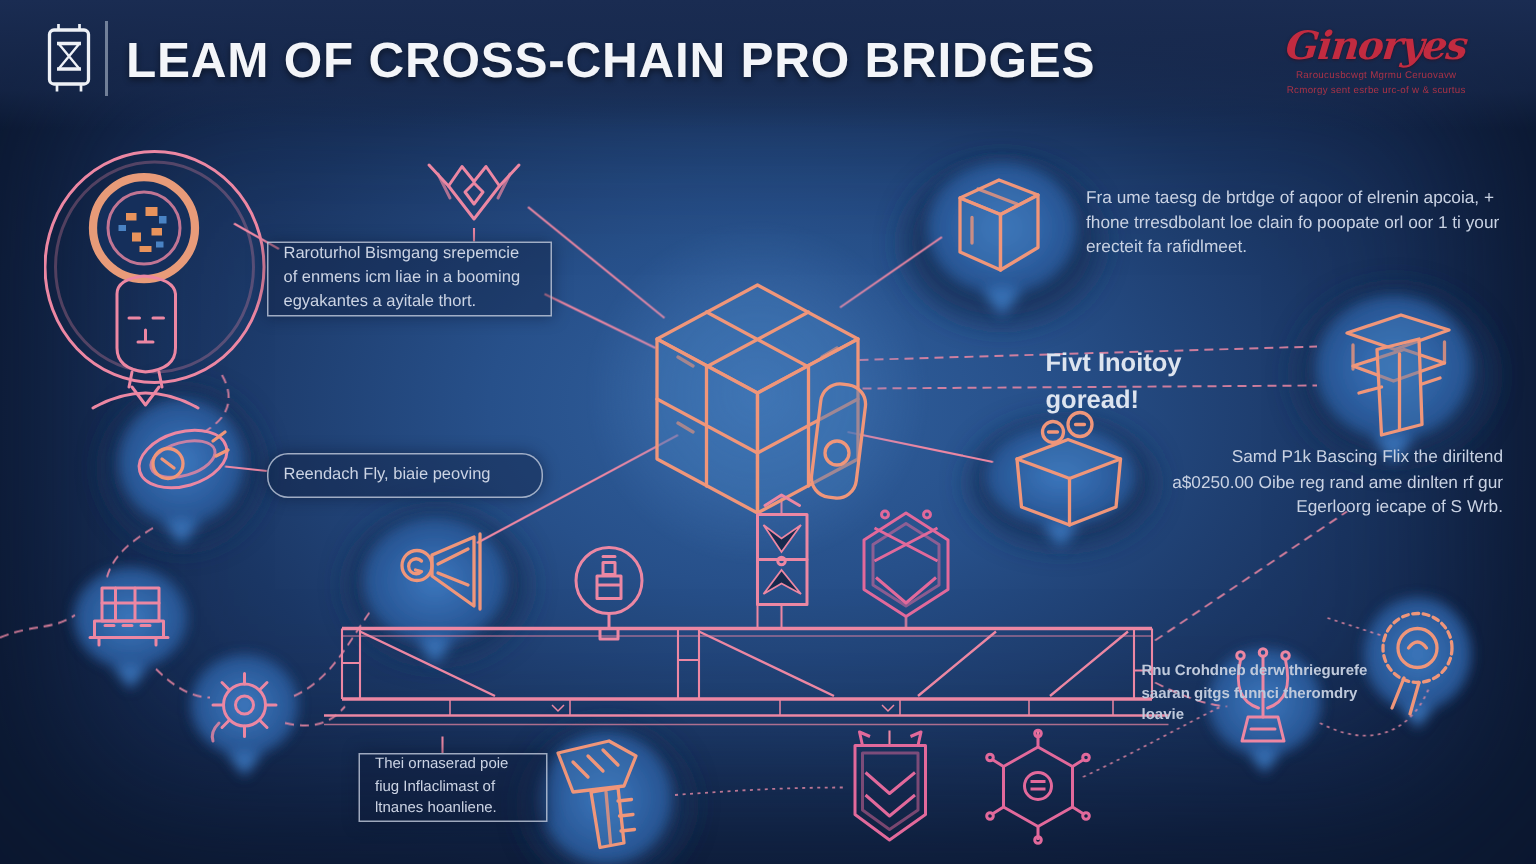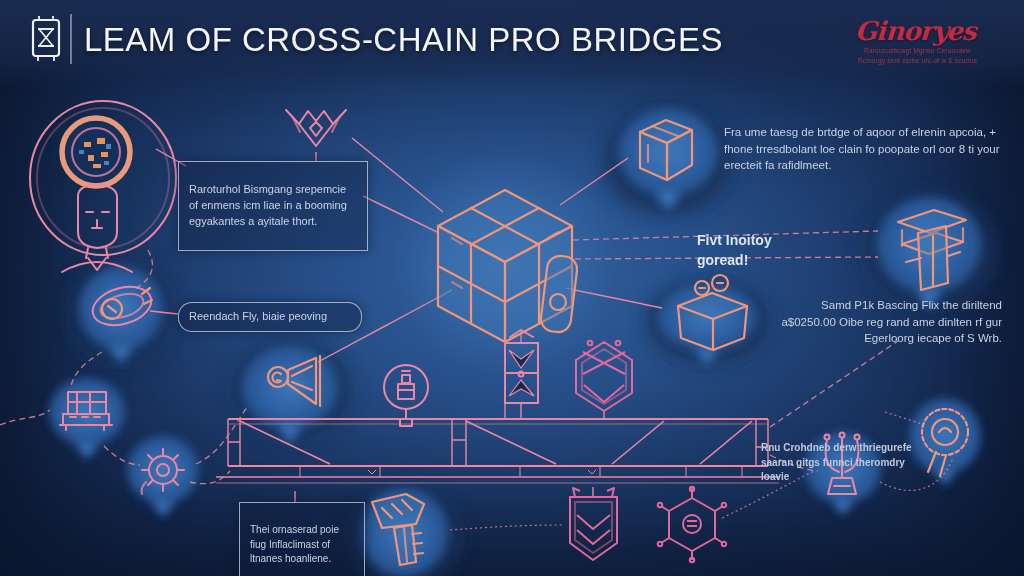--- a/index.html
+++ b/index.html
@@ -9,36 +9,36 @@
     background:
       radial-gradient(ellipse 620px 400px at 50% 47%, #31619f 0%, #27508a 30%, #1b3765 62%, #152a51 85%, #122547 100%);
   }
   .vignette{position:absolute;inset:0;box-shadow:inset 0 0 120px 40px rgba(8,17,38,.75);pointer-events:none;}
   .topband{position:absolute;left:0;top:0;width:100%;height:86px;
     background:linear-gradient(180deg,#1a2c52 0%, rgba(26,44,82,.55) 70%, rgba(26,44,82,0) 100%);}
   svg.art{position:absolute;left:0;top:0;z-index:1;}
   
   .logo-box{position:absolute;left:30px;top:15px;z-index:3;}
   .hdr-divider{position:absolute;left:70px;top:14px;width:2px;height:50px;background:rgba(190,200,216,.55);z-index:3;}
-  .page-title{position:absolute;left:84px;top:21px;z-index:3;font-size:33px;font-weight:400;
+  .page-title{position:absolute;left:84px;top:21px;z-index:3;font-size:33px;font-weight:700;
     letter-spacing:.5px;color:#f3f5f9;text-shadow:0 2px 4px rgba(0,0,0,.45);white-space:nowrap;}
   .brand{position:absolute;left:830px;top:16px;width:175px;z-index:3;text-align:center;}
   .brand-name{font-family:"DejaVu Serif",serif;font-style:italic;font-weight:bold;font-size:26px;
     color:#c22b40;letter-spacing:-1px;transform:skewX(-6deg);text-shadow:0 1px 2px rgba(60,0,10,.5);}
   .brand-tag{font-size:6.5px;color:#a93247;line-height:1.5;letter-spacing:.2px;}
   
   .tbox{position:absolute;z-index:2;border:1px solid rgba(198,208,224,.78);
     background:rgba(16,30,60,.38);color:#ccd4e4;font-size:11px;line-height:1.45;
-    padding:20px 10px;box-shadow:0 0 10px rgba(10,20,45,.5);}
+    padding:0 10px;box-shadow:0 0 10px rgba(10,20,45,.5);}
   .tfree{position:absolute;z-index:2;color:#c9d2e3;font-size:11.5px;line-height:1.45;}
   .box1{left:178px;top:161px;width:168px;}
   .box2{left:178px;top:302px;width:162px;padding:6px 10px;border-radius:14px;}
   .box3{left:239px;top:502px;width:104px;font-size:10px;}
   .rtop{left:724px;top:124px;width:300px;}
-  .rlabel{left:697px;top:230px;width:120px;font-size:14px;font-weight:600;color:#dde4ef;}
+  .rlabel{left:697px;top:230px;width:120px;font-size:17px;font-weight:600;color:#dde4ef;}
   .rmid{left:764px;top:297px;width:238px;text-align:right;}
   .rlower{left:761px;top:401px;width:168px;font-size:10px;font-weight:700;color:#bfc9db;margin-top:40px;}
   .rbottom{left:799px;top:504px;width:212px;font-size:10px;}
 </style>
 </head>
 <body>
 
 <div class="canvas">
 
   <svg class="art" width="1024" height="576" viewBox="0 0 1024 576">
@@ -361,18 +361,18 @@
   <div class="page-title">LEAM OF CROSS-CHAIN PRO BRIDGES</div>
   <div class="brand">
     <div class="brand-name">Ginoryes</div>
     <div class="brand-tag">Raroucusbcwgt Mgrmu Ceruovavw</div>
     <div class="brand-tag">Rcmorgy sent esrbe urc-of w &amp; scurtus</div>
   </div>
 
   <div class="tbox box1">Raroturhol Bismgang srepemcie of enmens icm liae in a booming egyakantes a ayitale thort.</div>
   <div class="tbox box2">Reendach Fly, biaie peoving</div>
   <div class="tbox box3">Thei ornaserad poie fiug Inflaclimast of ltnanes hoanliene.</div>
-  <div class="tfree rtop">Fra ume taesg de brtdge of aqoor of elrenin apcoia, + fhone trresdbolant loe clain fo poopate orl oor 8 ti your erecteit fa rafidlmeet.</div>
+  <div class="tfree rtop">Fra ume taesg de brtdge of aqoor of elrenin apcoia, + fhone trresdbolant loe clain fo poopate orl oor 1 ti your erecteit fa rafidlmeet.</div>
   <div class="tfree rlabel">Fivt Inoitoy goread!</div>
   <div class="tfree rmid">Samd P1k Bascing Flix the diriltend a$0250.00 Oibe reg rand ame dinlten rf gur Egerloorg iecape of S Wrb.</div>
   <div class="tfree rlower">Rnu Crohdneb derw thriegurefe saaran gitgs funnci theromdry loavie</div>
 
 </div>
 
 </body></html>

